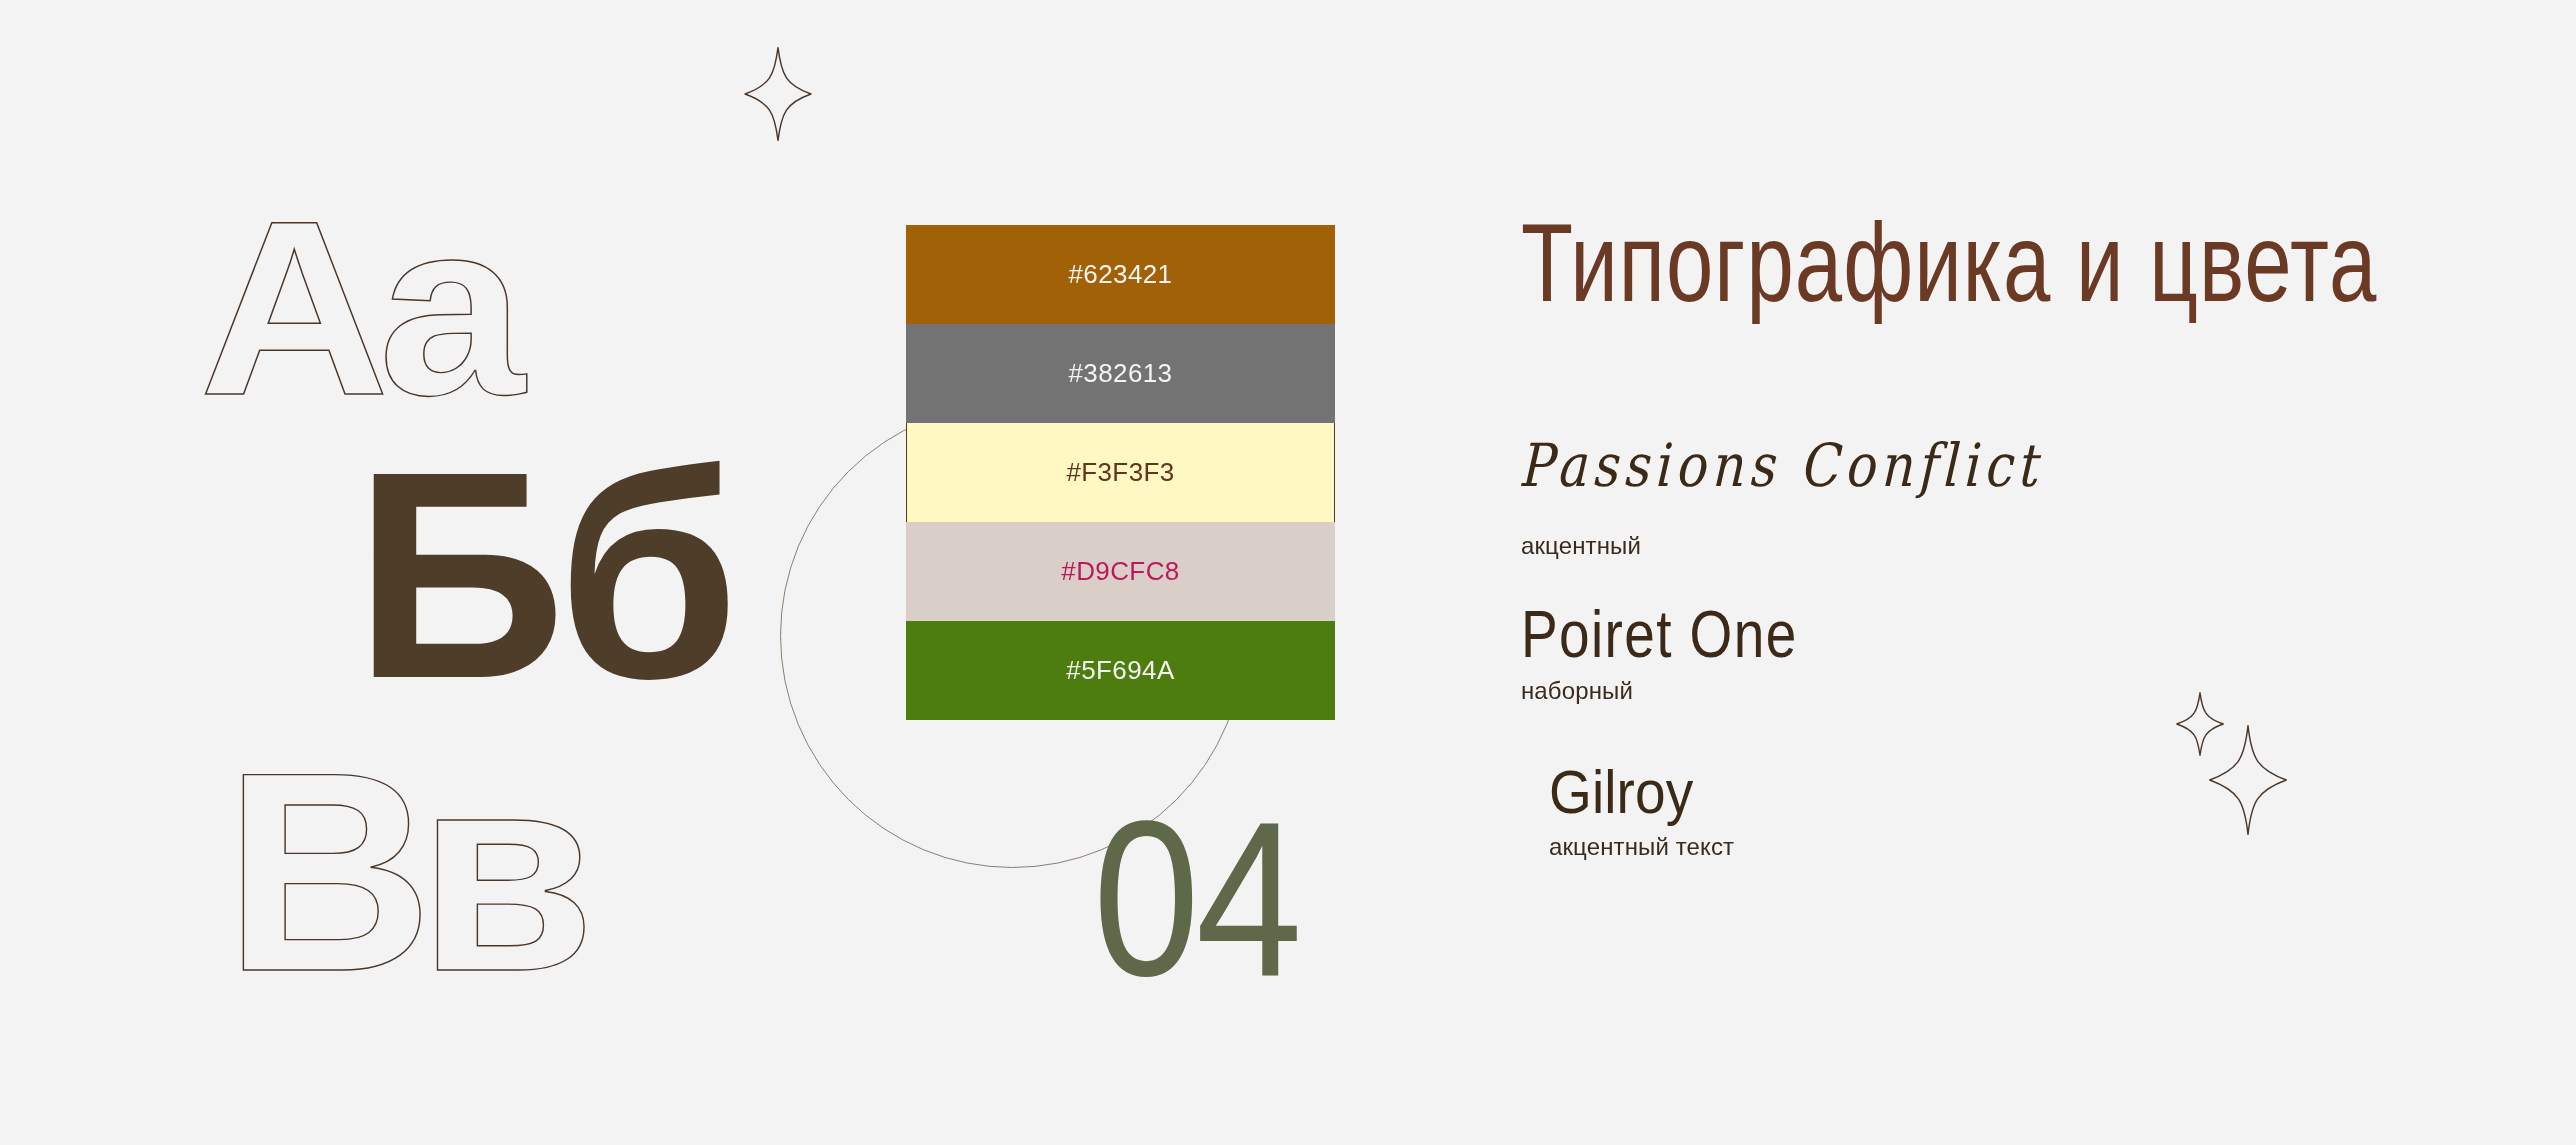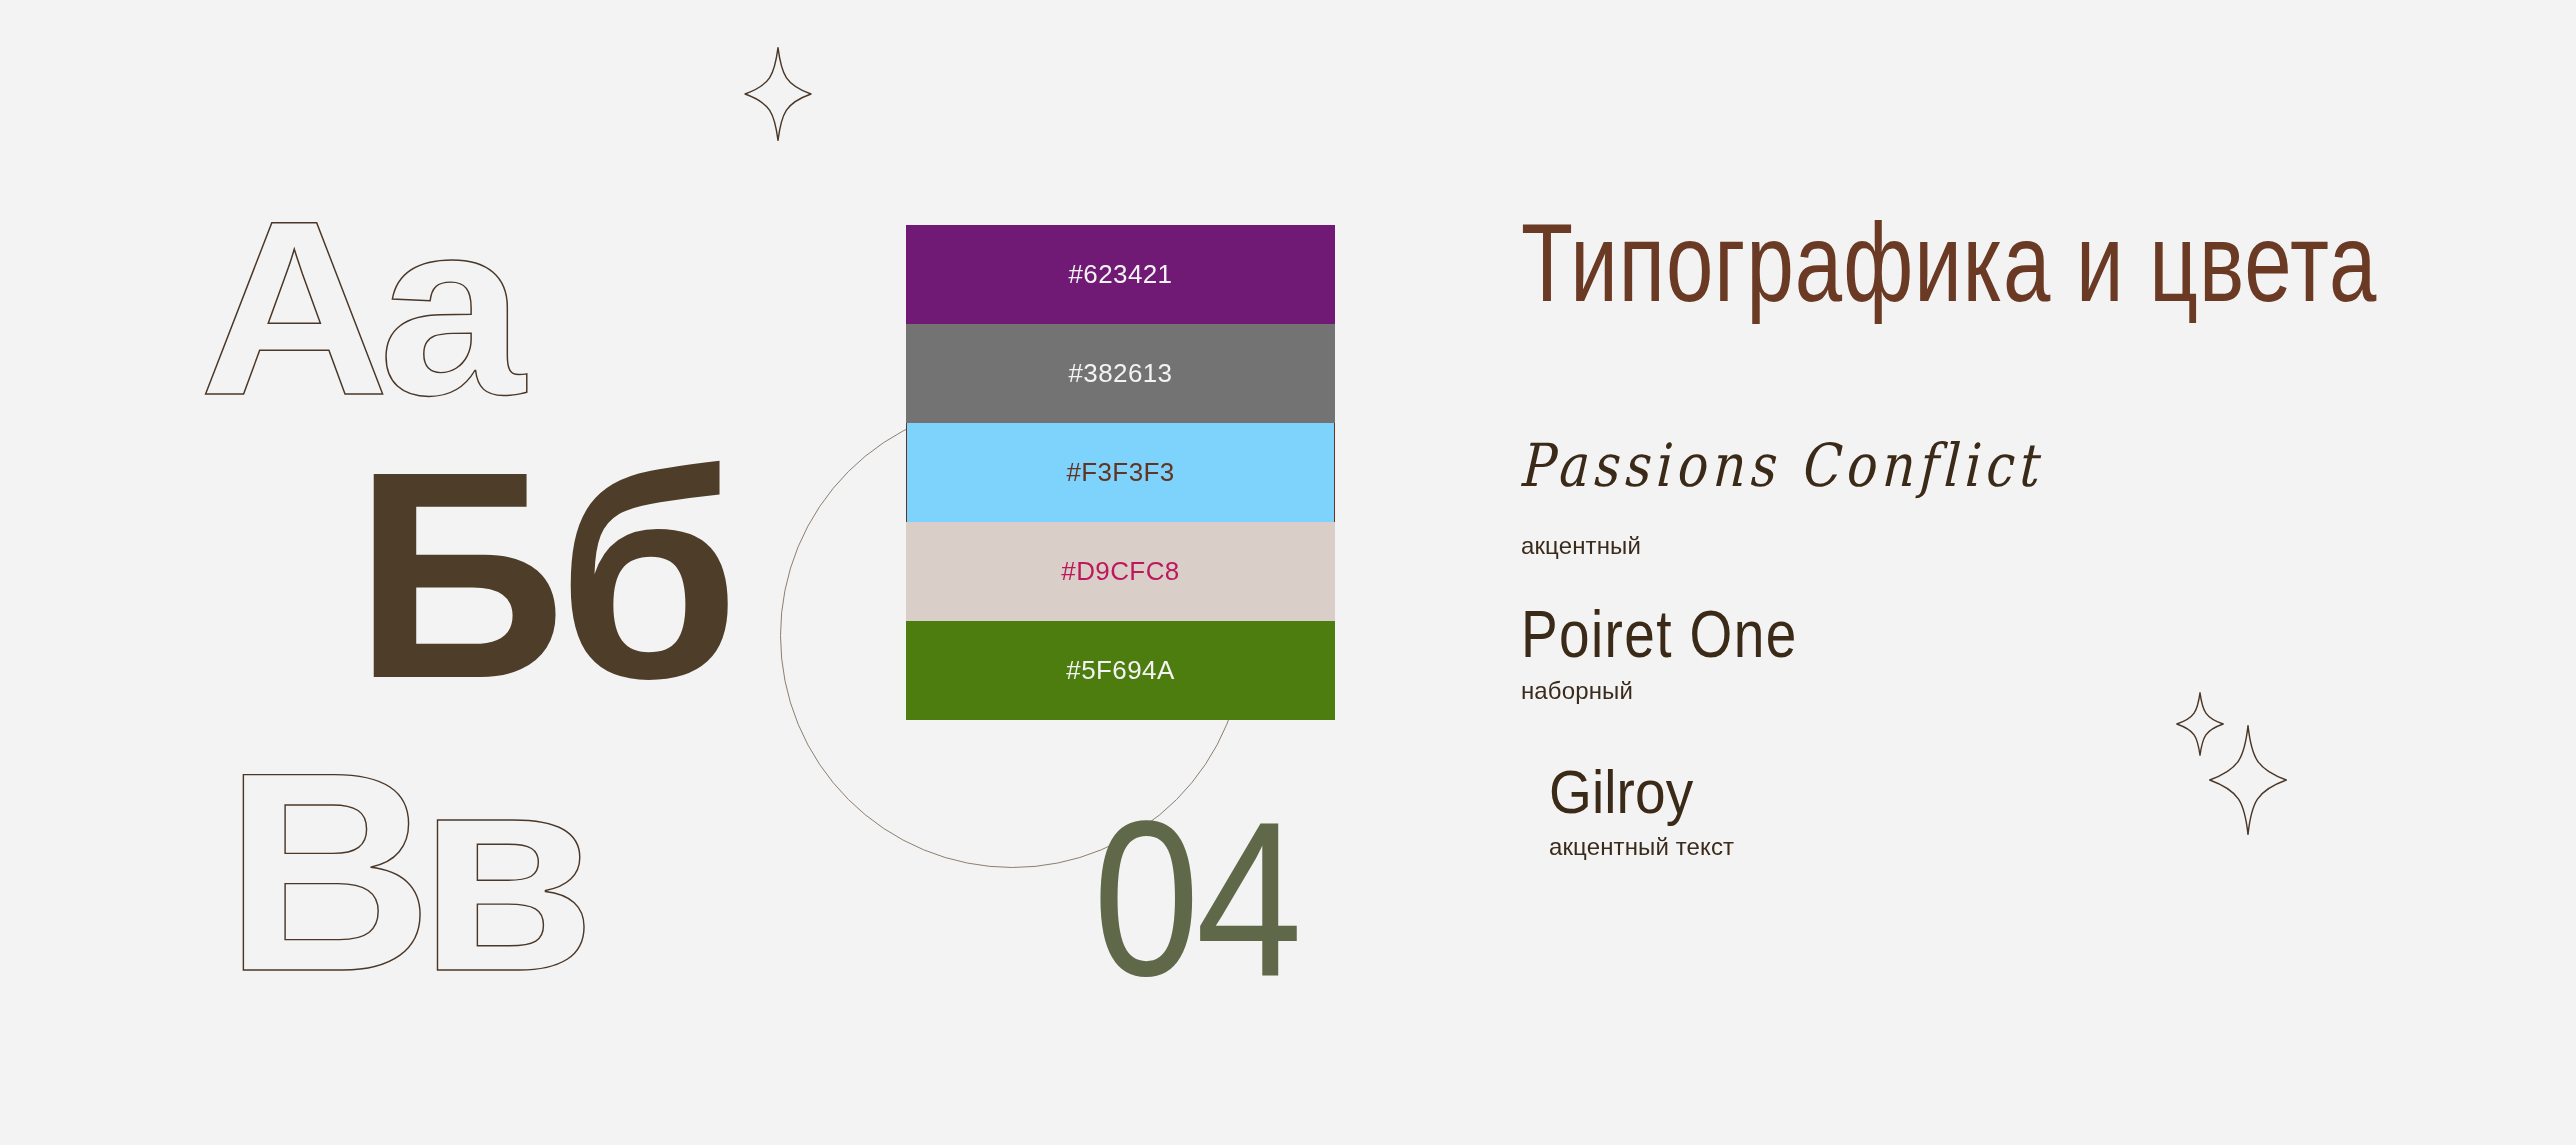--- a/index.html
+++ b/index.html
@@ -200,27 +200,27 @@
 
   <div class="glyph-outline" id="glyph-aa">Аа</div>
 
   <div class="glyph-solid" id="glyph-bb">Бб</div>
 
   <div class="glyph-outline" id="glyph-vv">Вв</div>
 
   <div id="palette-circle"></div>
 
   <div id="swatch-stack">
-    <div class="swatch" id="swatch-brown" style="background:#701a75">
+    <div class="swatch" id="swatch-brown" style="background:#a16207">
       <span class="swatch-label" style="color:#F3F3F3">#623421</span>
     </div>
     <div class="swatch" id="swatch-darkbrown" style="background:#737373">
       <span class="swatch-label" style="color:#F3F3F3">#382613</span>
     </div>
-    <div class="swatch" id="swatch-light" style="background:#7dd3fc">
+    <div class="swatch" id="swatch-light" style="background:#fef9c3">
       <span class="swatch-label" style="color:#623421">#F3F3F3</span>
     </div>
     <div class="swatch" id="swatch-beige" style="background:#D9CFC8">
       <span class="swatch-label" style="color:#be185d">#D9CFC8</span>
     </div>
     <div class="swatch" id="swatch-olive" style="background:#4d7c0f">
       <span class="swatch-label" style="color:#F3F3F3">#5F694A</span>
     </div>
   </div>
 

